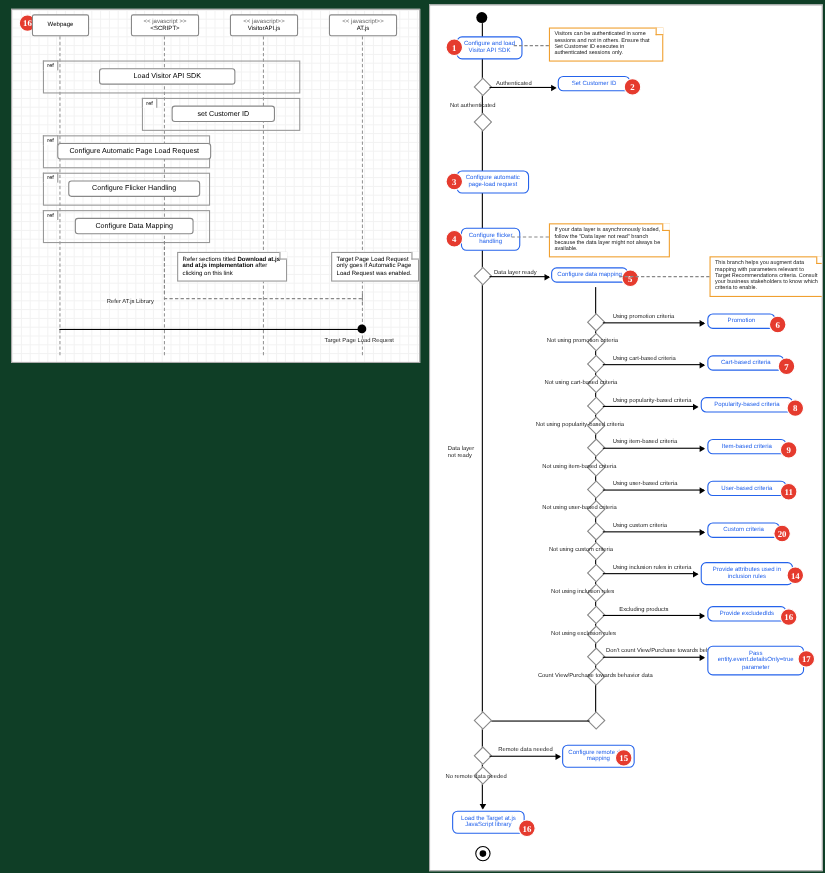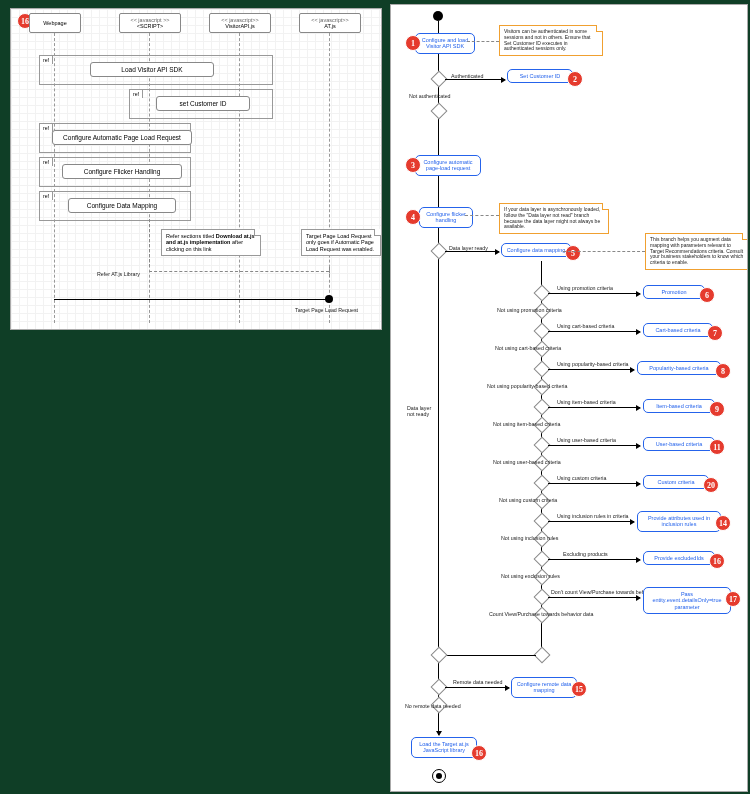--- a/index.html
+++ b/index.html
@@ -268,21 +268,21 @@
     <div class="diamond" style="left:145px;top:644px"></div>
     <div class="hline" style="left:47px;top:650px;width:98px"></div>
     <div class="diamond" style="left:42px;top:644px"></div>
 
     <div class="diamond" style="left:42px;top:676px"></div>
     <span class="lbl" style="left:62px;top:674px">Remote data needed</span>
     <div class="hline" style="left:54px;top:682px;width:64px">
         <span class="arr-r"></span>
       </div>
     <div class="actbox" style="left:120px;top:672px;width:56px">Configure remote data mapping</div>
-    <div class="badge" style="left:180px;top:676px">15</div>
+    <div class="badge" style="left:168px;top:676px">15</div>
     <div class="diamond" style="left:42px;top:694px"></div>
     <span class="lbl" style="left:14px;top:698px">No remote data needed</span>
 
     <div class="actbox" style="left:20px;top:732px;width:56px">Load the Target at.js JavaScript library</div>
     <div class="badge" style="left:80px;top:740px">16</div>
     <div class="act-end" style="left:41px;top:764px"></div>
   </div>
 
 </div>
 

